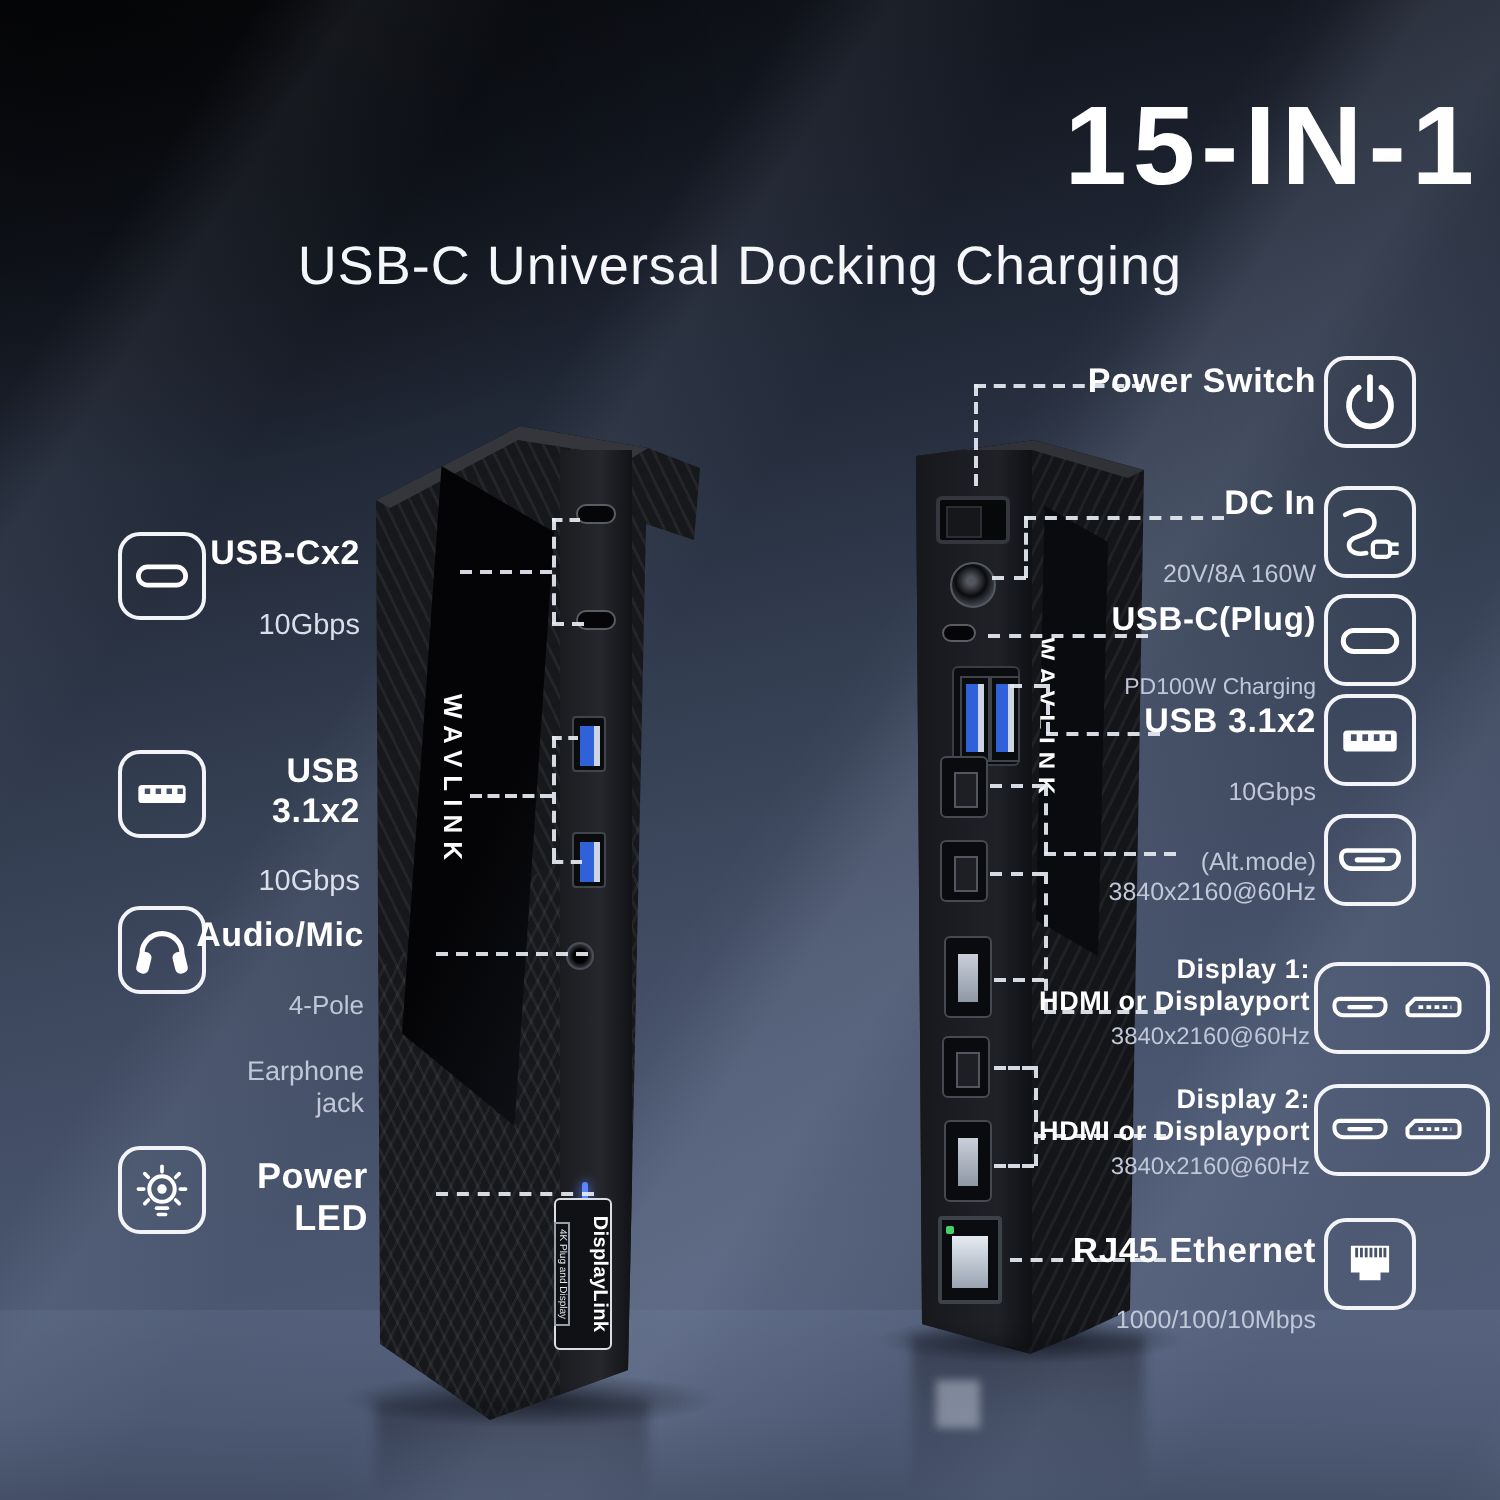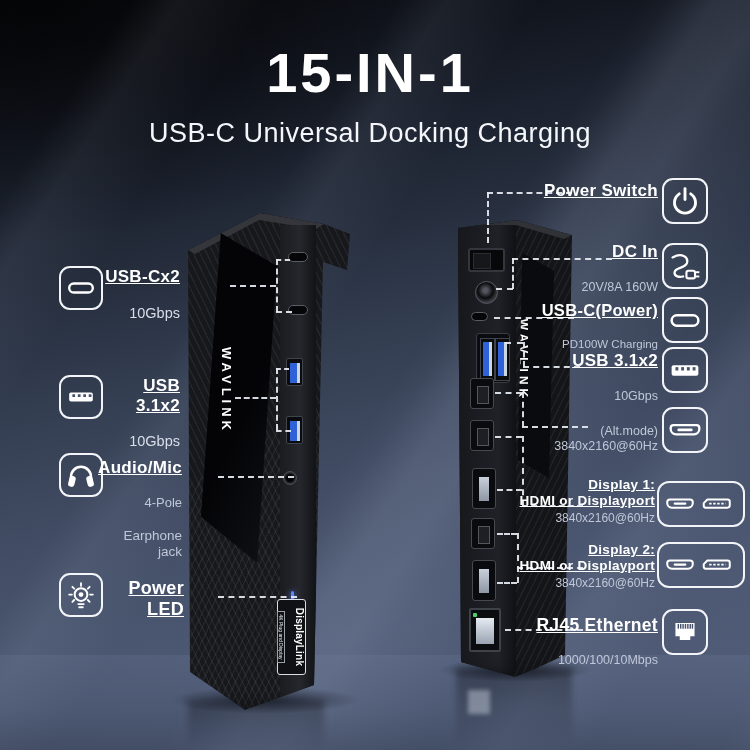--- a/index.html
+++ b/index.html
@@ -10,29 +10,29 @@
       background:
         radial-gradient(ellipse 520px 320px at 6% 2%, rgba(0,0,0,.55), transparent 70%),
         linear-gradient(168deg,#08090c 0%,#12161f 14%,#202735 28%,#333d50 45%,#434e66 62%,#4d5973 78%,#525e79 100%);}
   .streaks{position:absolute;inset:0;
       background:
         linear-gradient(123deg, transparent 52%, rgba(195,208,238,.12) 62%, transparent 73%),
         repeating-linear-gradient(123deg, rgba(255,255,255,0) 0 110px, rgba(200,214,240,.07) 150px, rgba(255,255,255,0) 225px);}
   .floor{position:absolute;left:0;top:655px;width:750px;height:95px;
       background:linear-gradient(180deg, rgba(116,130,160,.20), rgba(70,81,108,.06) 55%, rgba(38,46,66,.30));}
   
-  .title{position:absolute;left:0;top:40px;width:740px;margin:0;text-align:center;
+  .title{position:absolute;left:0;top:40px;width:740px;margin:0;text-align:right;
          font-size:56px;font-weight:700;letter-spacing:3px;color:#fff;}
   .subtitle{position:absolute;left:0;top:118px;width:740px;text-align:center;
          font-size:27px;font-weight:400;letter-spacing:.5px;color:#f4f6fa;}
   
   .co{position:absolute;line-height:1.15;}
   .co.right{text-align:right;}
   .co.left{text-align:right;}
-  .co-label{font-weight:700;font-size:17px;color:#fff;letter-spacing:.3px;text-decoration:underline;}
+  .co-label{font-weight:700;font-size:17px;color:#fff;letter-spacing:.3px;}
   .co-label.big{font-size:21px;}
   .co-label.small{font-size:13.5px;}
   .co-sub{font-size:12.5px;color:#bfc7d8;font-weight:400;margin-top:18px;}
   .co-sub.lg{font-size:14.5px;color:#d9dee9;}
   
   .ibox{position:absolute;width:44px;height:44px;border:2.6px solid #f2f4f8;border-radius:11px;
         box-sizing:border-box;}
   .ibox.sq46{width:46px;height:46px;}
   .ibox.wide{width:88px;height:46px;border-radius:12px;}
   .ibox svg{position:absolute;inset:0;width:100%;height:100%;}
@@ -310,21 +310,21 @@
   <div class="ibox sq46" style="left:662px;top:243px;">
     <svg viewBox="0 0 44 44">
       <path d="M9 13 c9 -5 17 -1 15 6 c-2 6 -13 4 -13 10 c0 4 5 5 9 4" fill="none" stroke="#fff" stroke-width="2.4" stroke-linecap="round"></path>
       <rect x="23.5" y="27" width="9" height="8" rx="2" fill="none" stroke="#fff" stroke-width="2.2"></rect>
       <line x1="33" y1="28.5" x2="37" y2="28.5" stroke="#fff" stroke-width="2"></line>
       <line x1="33" y1="33" x2="37" y2="33" stroke="#fff" stroke-width="2"></line>
     </svg>
   </div>
 
   <div class="co right" style="right:92px;top:301px;width:150px;">
-    <div class="co-label" style="font-size:16.5px;">USB-C(Power)</div>
+    <div class="co-label" style="font-size:16.5px;">USB-C(Plug)</div>
     <div class="co-sub" style="font-size:11.5px;">PD100W Charging</div>
   </div>
   <div class="ibox sq46" style="left:662px;top:297px;">
     <svg viewBox="0 0 44 44">
         <rect x="8" y="17" width="28" height="11" rx="5.5" fill="none" stroke="#fff" stroke-width="2.6"></rect>
       </svg>
   </div>
 
   <div class="co right" style="right:92px;top:351px;width:140px;">
     <div class="co-label">USB 3.1x2</div>

